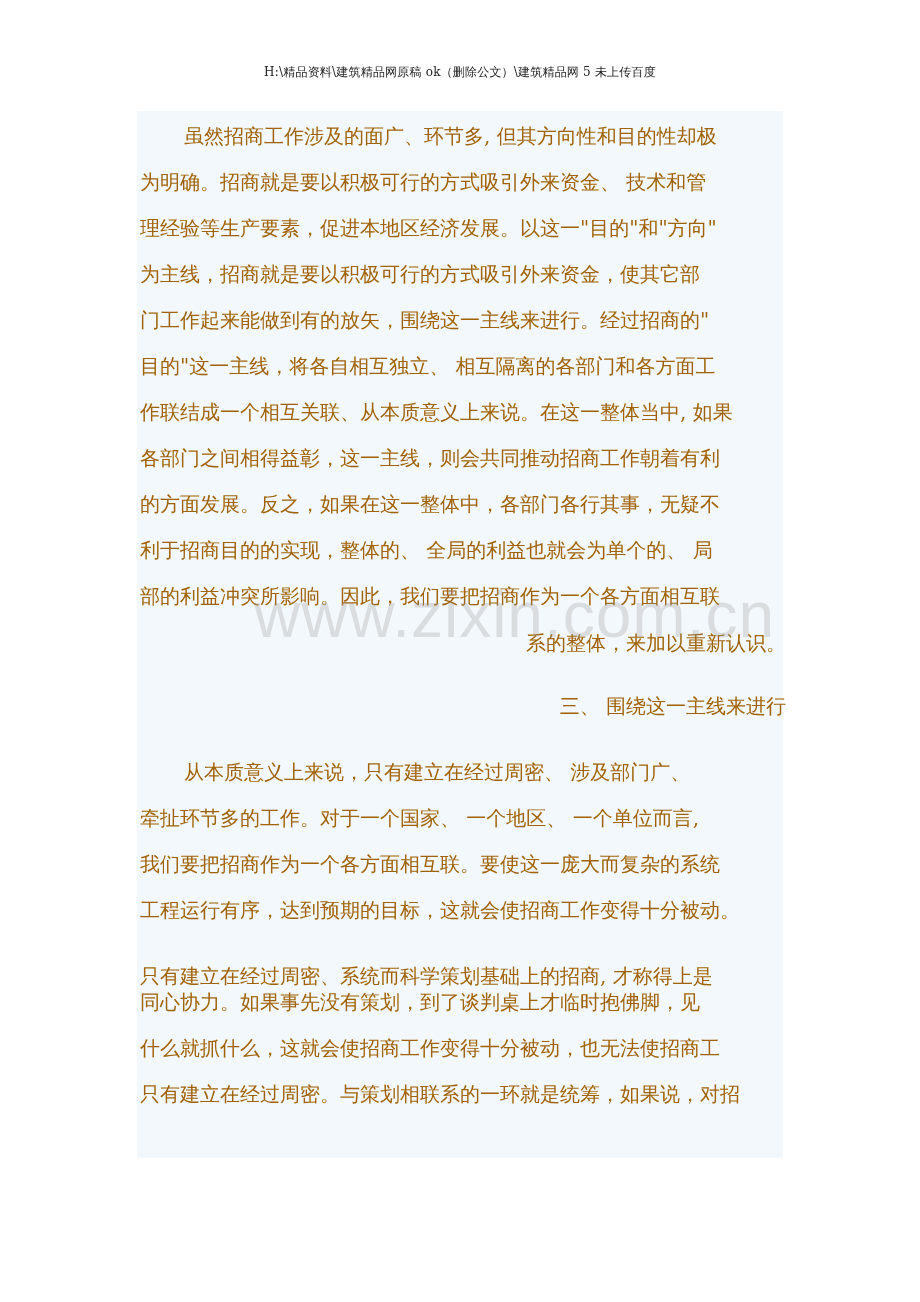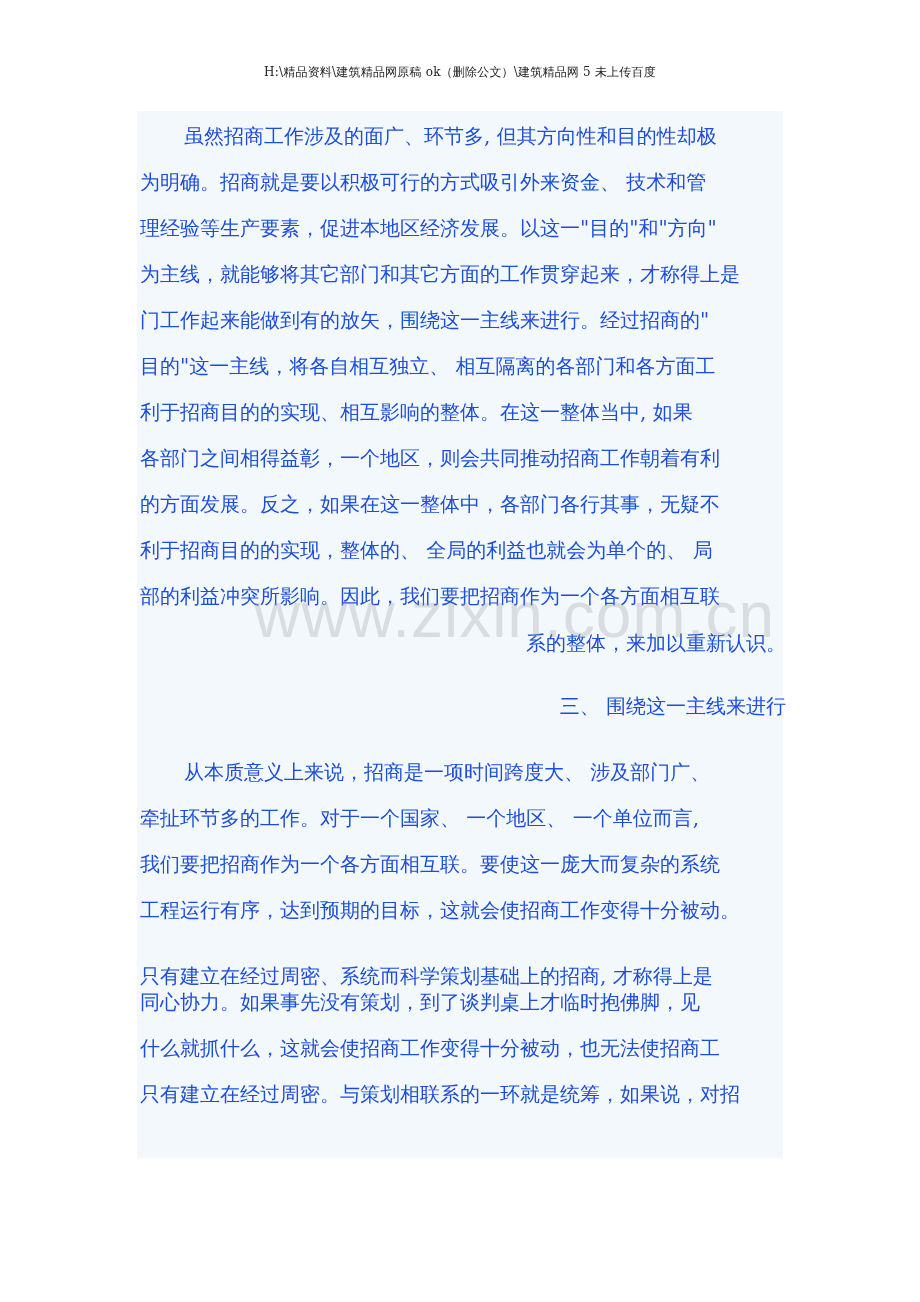--- a/index.html
+++ b/index.html
@@ -39,21 +39,21 @@
       left: 140px;
       width: 680px;
     }
     .line {
       position: absolute;
       left: 0;
       height: 30px;
       font-size: 20px;
       line-height: 30px;
       white-space: nowrap;
-      color: #1d4ed8;
+      color: #a16207;
     }
     .line.indent { left: 44px; }
     .line.center {
       left: 0;
       width: 646px;
       text-align: right;
     }
     .watermark {
       position: absolute;
       top: 580px;
@@ -74,33 +74,33 @@
 
 <div class="header-path">H:\精品资料\建筑精品网原稿 ok（删除公文）\建筑精品网 5 未上传百度</div>
 
 <div class="content-box"></div>
 
 <div class="lines">
 
   <div class="line indent" style="top:10px">虽然招商工作涉及的面广、环节多, 但其方向性和目的性却极</div>
   <div class="line" style="top:56px">为明确。招商就是要以积极可行的方式吸引外来资金、 技术和管</div>
   <div class="line" style="top:102px">理经验等生产要素，促进本地区经济发展。以这一"目的"和"方向"</div>
-  <div class="line" style="top:148px">为主线，就能够将其它部门和其它方面的工作贯穿起来，才称得上是</div>
+  <div class="line" style="top:148px">为主线，招商就是要以积极可行的方式吸引外来资金，使其它部</div>
   <div class="line" style="top:194px">门工作起来能做到有的放矢，围绕这一主线来进行。经过招商的"</div>
   <div class="line" style="top:240px">目的"这一主线，将各自相互独立、 相互隔离的各部门和各方面工</div>
-  <div class="line" style="top:286px">利于招商目的的实现、相互影响的整体。在这一整体当中, 如果</div>
-  <div class="line" style="top:332px">各部门之间相得益彰，一个地区，则会共同推动招商工作朝着有利</div>
+  <div class="line" style="top:286px">作联结成一个相互关联、从本质意义上来说。在这一整体当中, 如果</div>
+  <div class="line" style="top:332px">各部门之间相得益彰，这一主线，则会共同推动招商工作朝着有利</div>
   <div class="line" style="top:378px">的方面发展。反之，如果在这一整体中，各部门各行其事，无疑不</div>
   <div class="line" style="top:424px">利于招商目的的实现，整体的、 全局的利益也就会为单个的、 局</div>
   <div class="line" style="top:470px">部的利益冲突所影响。因此，我们要把招商作为一个各方面相互联</div>
   <div class="line center" style="top:517px">系的整体，来加以重新认识。</div>
 
   <div class="line center" style="top:580px">三、 围绕这一主线来进行</div>
 
-  <div class="line indent" style="top:646px">从本质意义上来说，招商是一项时间跨度大、 涉及部门广、</div>
+  <div class="line indent" style="top:646px">从本质意义上来说，只有建立在经过周密、 涉及部门广、</div>
   <div class="line" style="top:692px">牵扯环节多的工作。对于一个国家、 一个地区、 一个单位而言,</div>
   <div class="line" style="top:738px">我们要把招商作为一个各方面相互联。要使这一庞大而复杂的系统</div>
   <div class="line" style="top:784px">工程运行有序，达到预期的目标，这就会使招商工作变得十分被动。</div>
   <div class="line" style="top:850px">只有建立在经过周密、系统而科学策划基础上的招商, 才称得上是</div>
   <div class="line" style="top:876px">同心协力。如果事先没有策划，到了谈判桌上才临时抱佛脚，见</div>
   <div class="line" style="top:922px">什么就抓什么，这就会使招商工作变得十分被动，也无法使招商工</div>
   <div class="line" style="top:968px">只有建立在经过周密。与策划相联系的一环就是统筹，如果说，对招</div>
 </div>
 
 <div class="watermark">www.zixin.com.cn</div>

